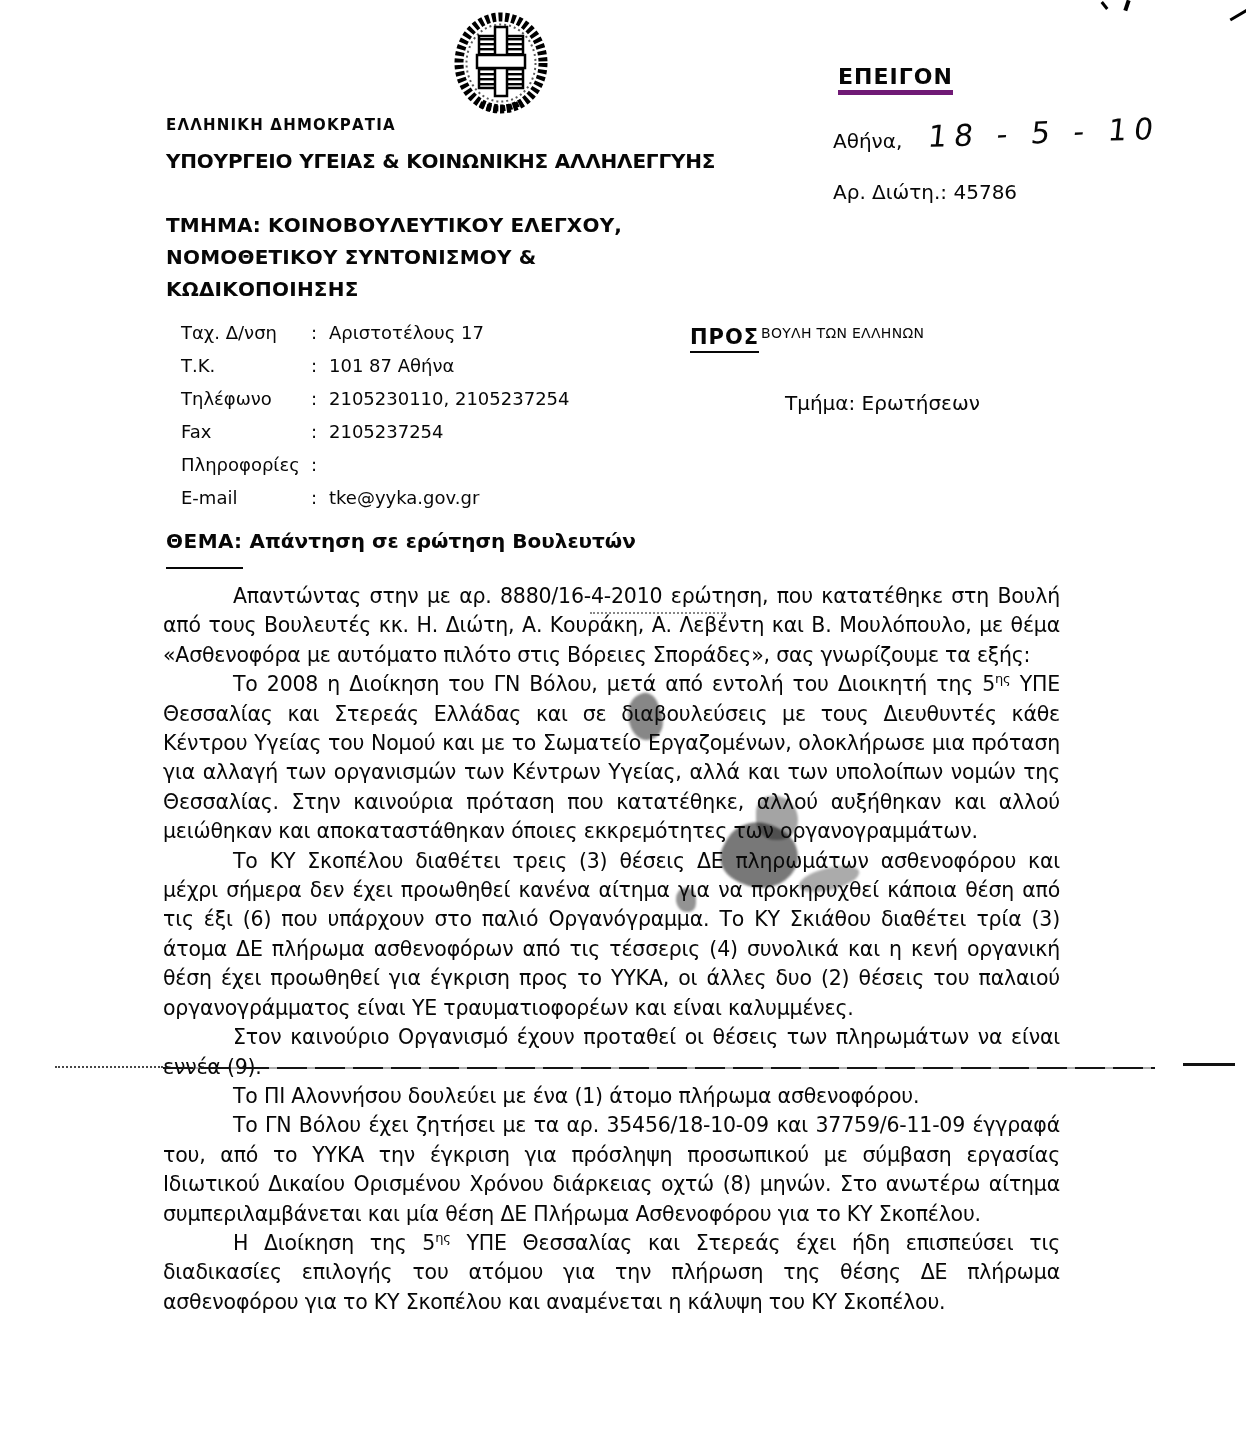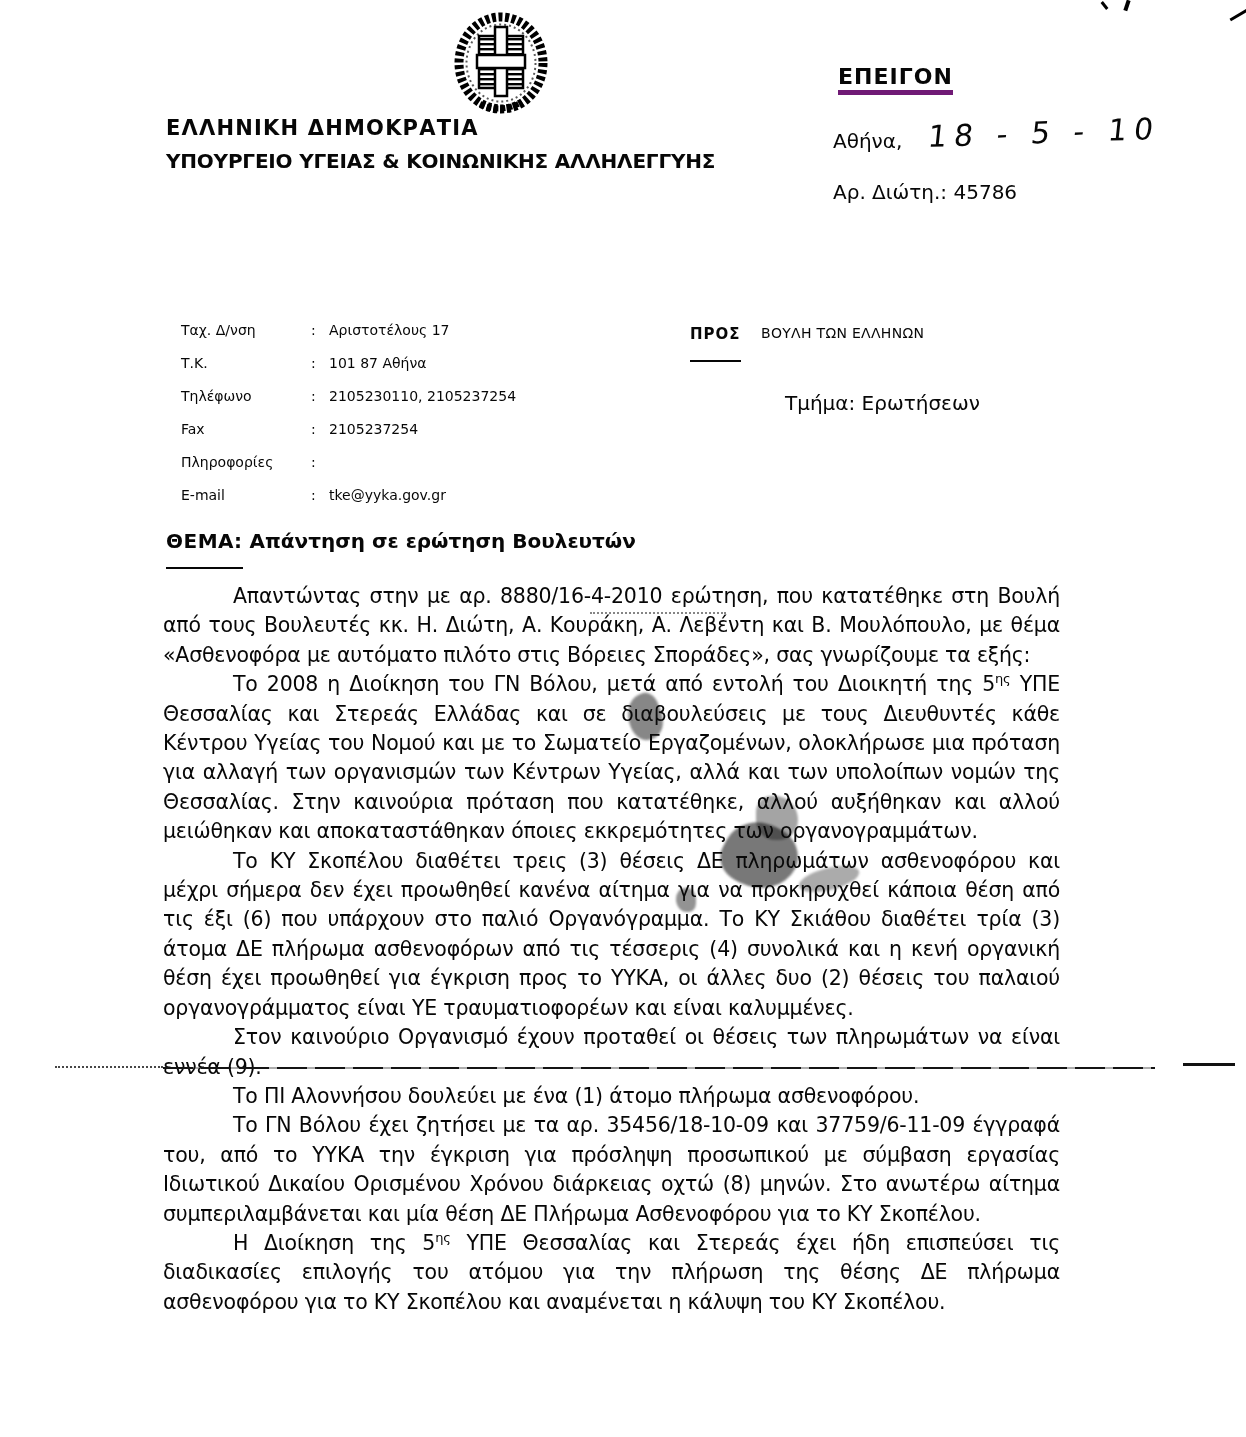--- a/index.html
+++ b/index.html
@@ -7,38 +7,38 @@
     position:relative;
     width:1246px;height:1437px;
     background:#ffffff;
     color:#070707;
     font-family:"DejaVu Sans","Liberation Sans",sans-serif;
     overflow:hidden;
   }
   .abs{position:absolute;}
 
   
-  .republic{left:166px;top:116px;font-size:21px;font-weight:700;letter-spacing:1.2px;}
+  .republic{left:166px;top:116px;font-size:15px;font-weight:700;letter-spacing:1.2px;}
   .ministry{left:166px;top:149px;font-size:20px;font-weight:700;letter-spacing:-0.2px;}
   .dept{left:166px;top:209px;font-size:20px;font-weight:700;line-height:32px;letter-spacing:0.2px;}
 
   .urgent{left:838px;top:64px;font-size:22px;font-weight:700;letter-spacing:1px;
           border-bottom:5px solid #701a75;padding-bottom:1px;}
   .city-date{left:833px;top:120px;font-size:20px;}
   .hand{display:inline-block;font-size:30px;letter-spacing:7px;margin-left:26px;
         transform:rotate(-2deg) skewX(-8deg);position:relative;top:-5px;font-weight:400;}
   .protocol{left:833px;top:180px;font-size:20px;}
 
   
-  .contact{left:181px;top:322px;font-size:14px;}
+  .contact{left:181px;top:322px;font-size:18px;}
   .c-row{display:grid;grid-template-columns:130px 18px auto;height:33px;align-items:start;}
 
   
-  .pros{left:690px;top:325px;font-size:15px;font-weight:700;letter-spacing:1px;
-        border-bottom:2.5px solid #070707;padding-bottom:17px;}
+  .pros{left:690px;top:325px;font-size:21px;font-weight:700;letter-spacing:1px;
+        border-bottom:2.5px solid #070707;padding-bottom:2px;}
   .recipient-name{left:761px;top:325px;font-size:14px;font-weight:400;letter-spacing:0.3px;}
   .recipient-lines{left:785px;top:388px;font-size:20px;line-height:31px;}
 
   
   .subject{left:166px;top:529px;font-size:20px;font-weight:700;}
   .subject-label{border-bottom:2.5px solid #070707;padding-bottom:14px;letter-spacing:0.5px;}
 
   
   .body-text{left:163px;top:582px;width:897px;font-size:20.5px;line-height:29.4px;}
   .para{margin:0;text-indent:70px;text-align:justify;letter-spacing:-0.2px;}
@@ -77,20 +77,25 @@
     <ellipse cx="49" cy="55" rx="42" ry="46" fill="none" stroke="#000" stroke-width="9" stroke-dasharray="4 2.6"></ellipse>
     <ellipse cx="49" cy="55" rx="34.5" ry="38.5" fill="none" stroke="#000" stroke-width="2" stroke-dasharray="2 3" opacity=".65"></ellipse>
     <path d="M28,96 Q49,106 70,94" fill="none" stroke="#000" stroke-width="6" stroke-dasharray="5 2"></path>
     <rect x="27" y="28" width="44" height="52" fill="url(#hs)" stroke="#000" stroke-width="2.5"></rect>
     <rect x="43" y="19" width="12" height="69" fill="#fff" stroke="#000" stroke-width="2.5"></rect>
     <rect x="25" y="47" width="48" height="13" fill="#fff" stroke="#000" stroke-width="2.5"></rect>
   </svg>
 
   <div class="abs republic">ΕΛΛΗΝΙΚΗ ΔΗΜΟΚΡΑΤΙΑ</div>
   <div class="abs ministry">ΥΠΟΥΡΓΕΙΟ ΥΓΕΙΑΣ &amp; ΚΟΙΝΩΝΙΚΗΣ ΑΛΛΗΛΕΓΓΥΗΣ</div>
+  <div class="abs dept">
+    <div>ΤΜΗΜΑ: ΚΟΙΝΟΒΟΥΛΕΥΤΙΚΟΥ ΕΛΕΓΧΟΥ,</div>
+    <div>ΝΟΜΟΘΕΤΙΚΟΥ ΣΥΝΤΟΝΙΣΜΟΥ &amp;</div>
+    <div>ΚΩΔΙΚΟΠΟΙΗΣΗΣ</div>
+  </div>
 
   <div class="abs urgent">ΕΠΕΙΓΟΝ</div>
   <div class="abs city-date">
     <span>Αθήνα,</span><span class="hand">18 - 5 - 10</span>
   </div>
   <div class="abs protocol">
     <span>Αρ. Διώτη.:</span>
     <span>45786</span>
   </div>
 

